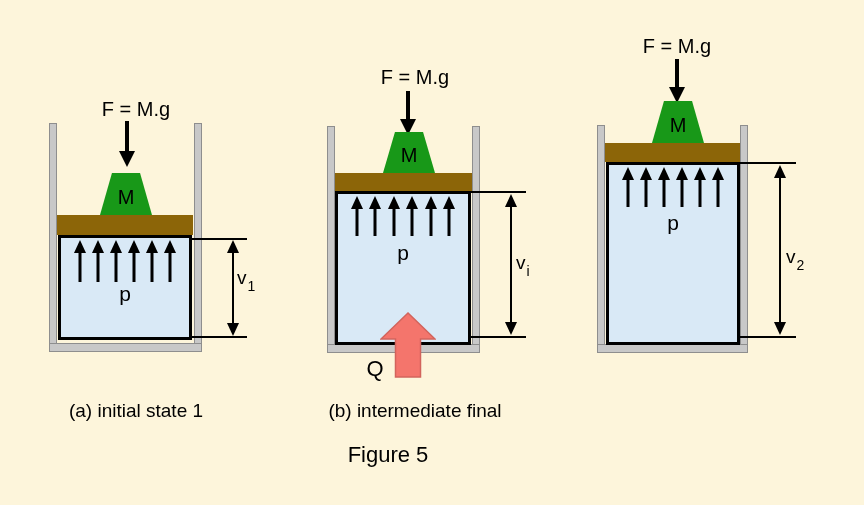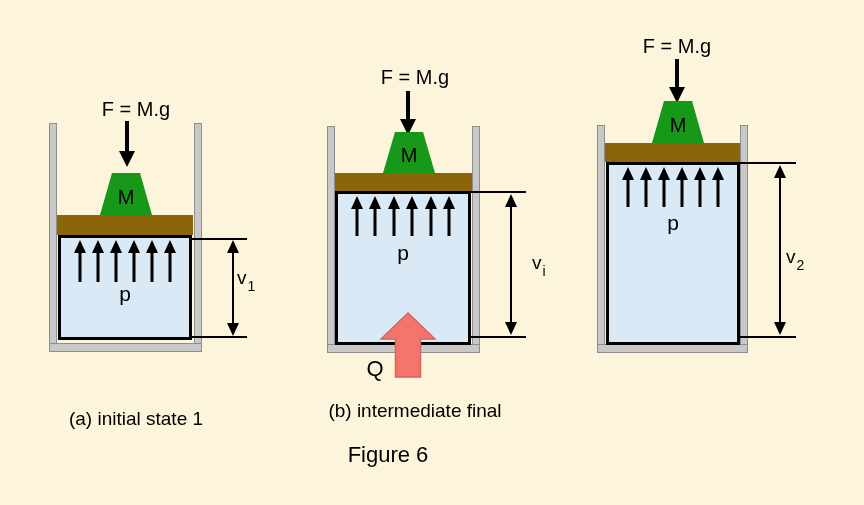--- a/index.html
+++ b/index.html
@@ -110,21 +110,21 @@
       <div class="p-label" style="top:47px;">p</div>
     </div>
 
     <div class="tick" style="left:150px;top:131px;width:56px;"></div>
     <div class="tick" style="left:150px;top:276px;width:56px;"></div>
     <div class="vdim" style="left:185px;top:134px;height:141px;">
       <div class="line"></div>
         <div class="up"></div>
         <div class="down"></div>
     </div>
-    <div class="v-label" style="left:212px;top:192px;">
+    <div class="v-label" style="left:196px;top:192px;">
       <span>v</span><span class="v-sub">i</span>
     </div>
 
     <svg class="heat-arrow" style="left:60px;top:252px;" width="56" height="66" viewBox="0 0 56 66">
       <polygon points="28,1 1,27 15.5,27 15.5,65 40.5,65 40.5,27 55,27" fill="var(--heat)" stroke="var(--heat-border)" stroke-width="1.5"></polygon>
     </svg>
     <div class="heat-label" style="left:55px;top:296px;">Q</div>
   </div>
 
   <div class="diagram" style="left:590px;top:30px;width:230px;height:360px;">
@@ -160,17 +160,17 @@
     <div class="vdim" style="left:184px;top:135px;height:170px;">
       <div class="line"></div>
         <div class="up"></div>
         <div class="down"></div>
     </div>
     <div class="v-label" style="left:196px;top:216px;text-align:center;">
       <span>v</span><span class="v-sub">2</span>
     </div>
   </div>
 
-  <div class="caption" style="left:136px;top:400px;margin-top:8px;">(a) initial state 1</div>
+  <div class="caption" style="left:136px;top:400px;">(a) initial state 1</div>
   <div class="caption" style="left:415px;top:400px;">(b) intermediate final</div>
-  <div class="figure-title" style="left:388px;top:442px;">Figure 6</div>
+  <div class="figure-title" style="left:388px;top:442px;">Figure 5</div>
 
 </div>
 
 </body></html>

